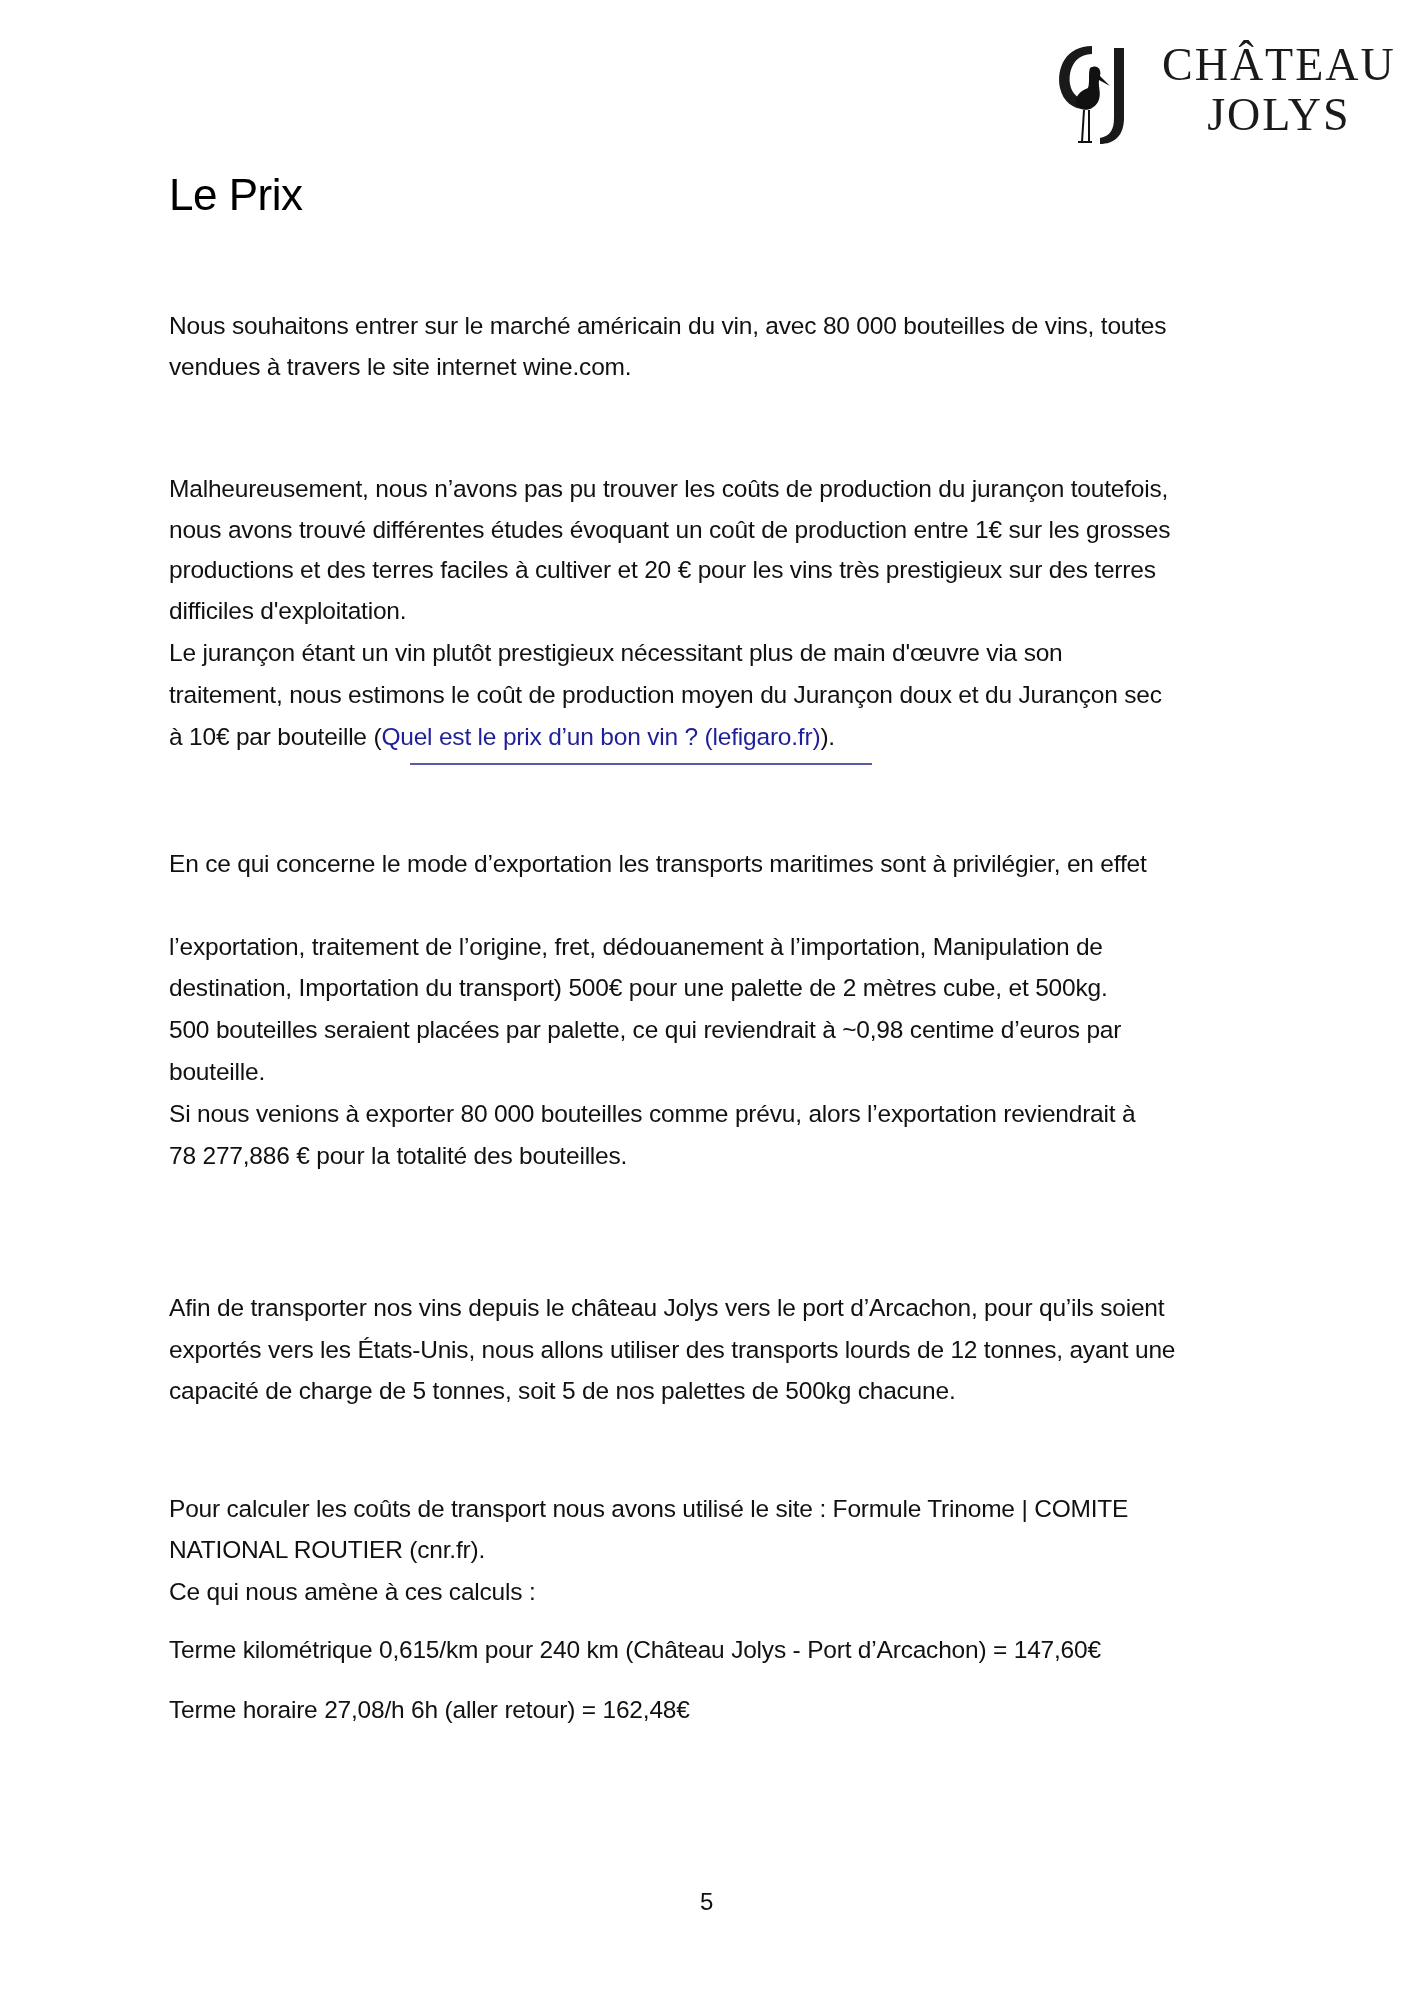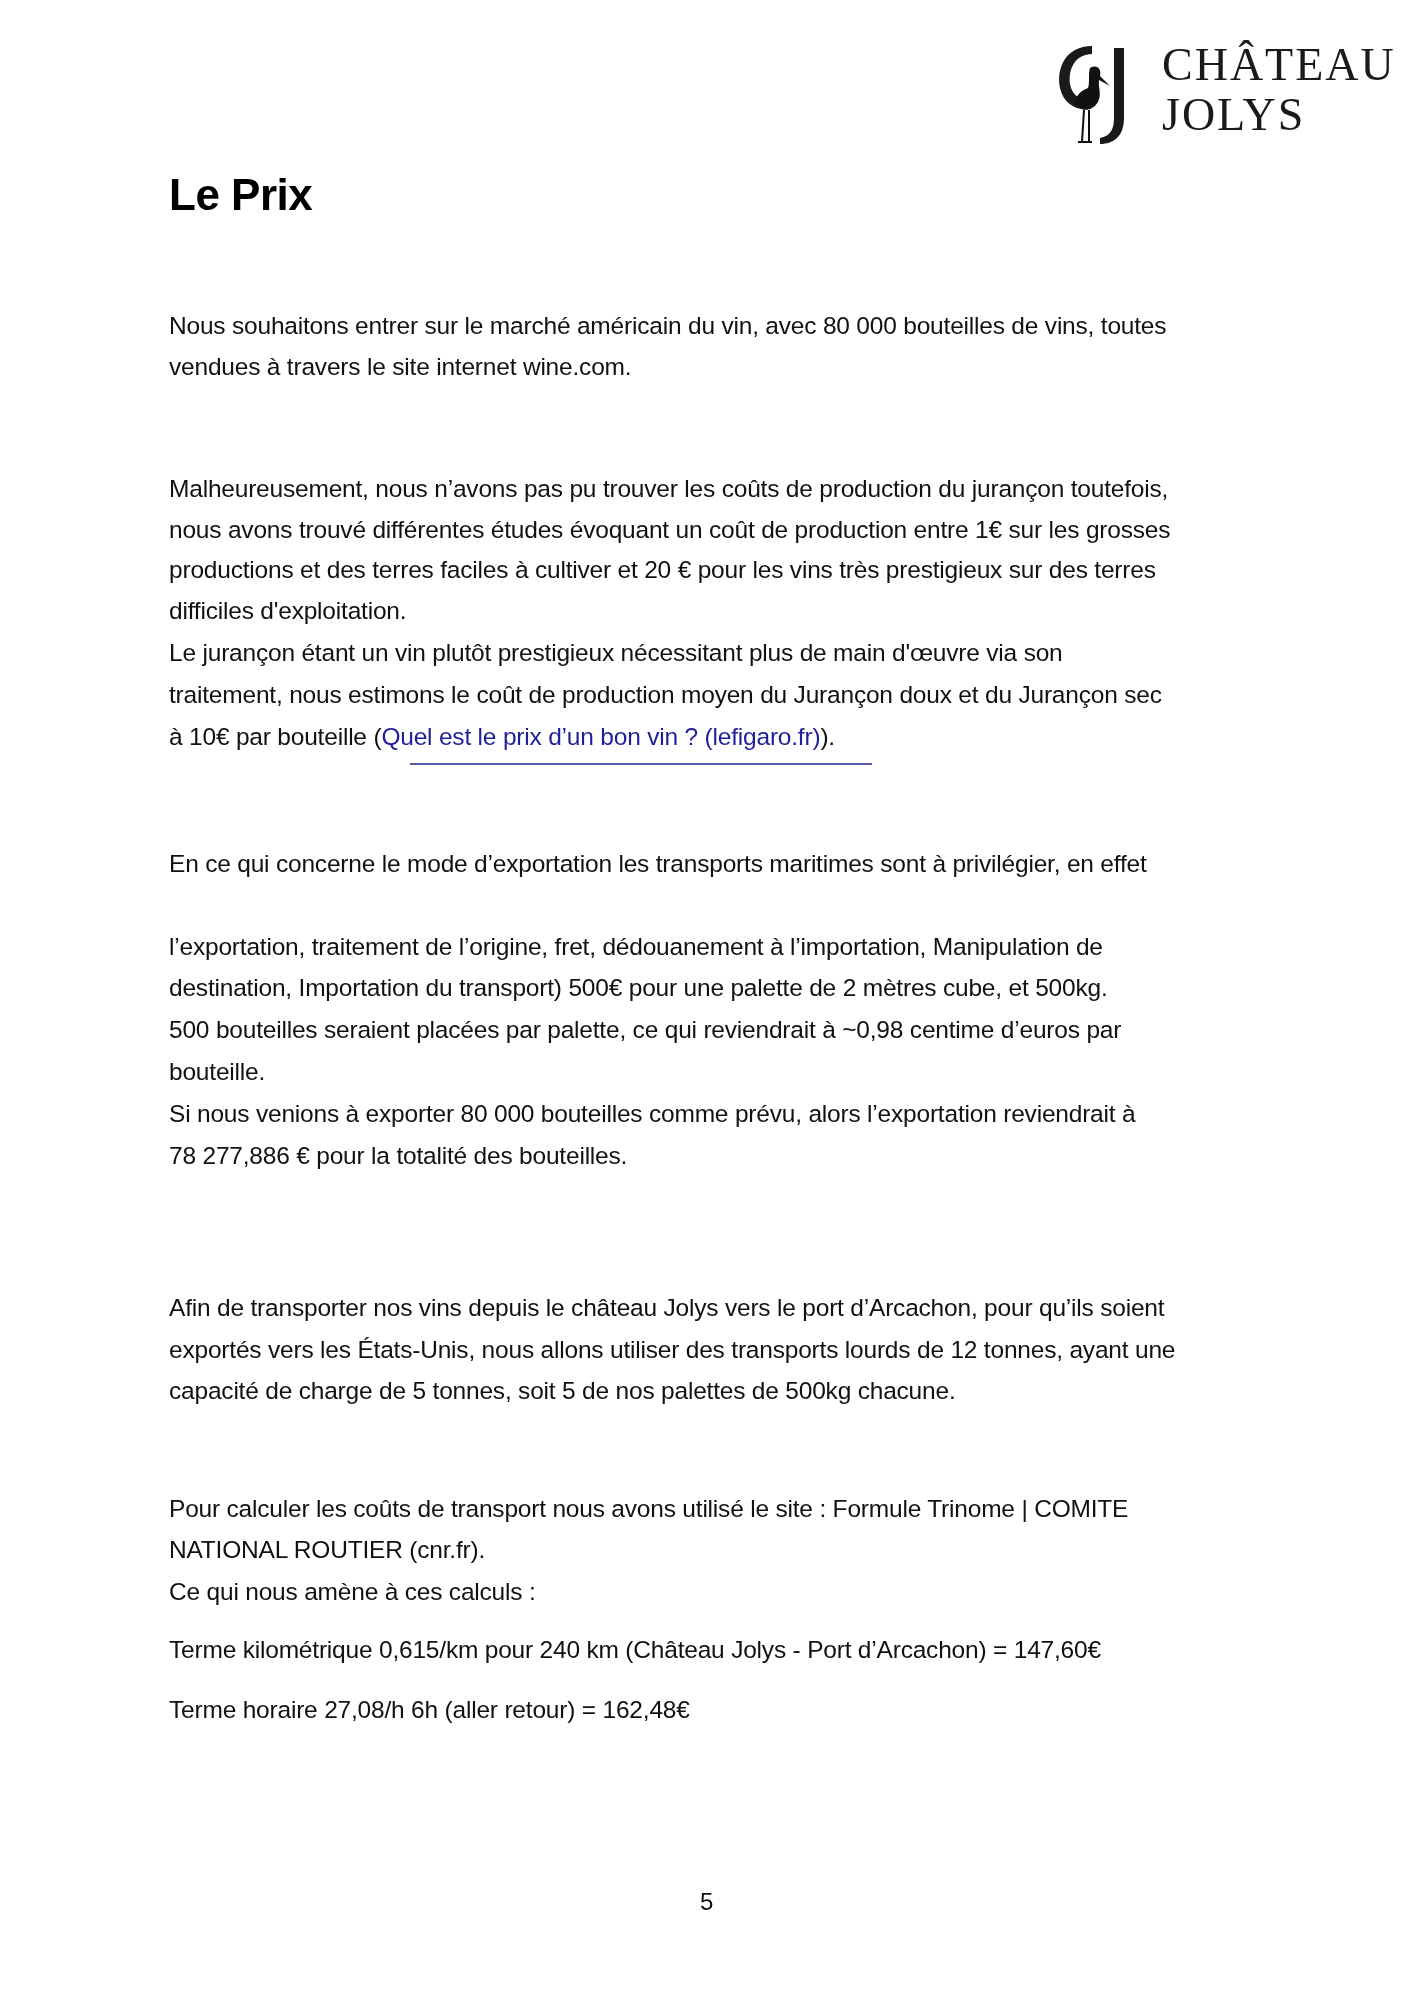--- a/index.html
+++ b/index.html
@@ -2,23 +2,23 @@
 <html><head>
   <meta charset="utf-8">
   <style>
     html, body { margin: 0; padding: 0; background: #ffffff; }
     body { width: 1414px; height: 2000px; position: relative; overflow: hidden;
            font-family: "Liberation Sans", sans-serif; color: #111; }
     .page { position: absolute; left: 0; top: 0; width: 1414px; height: 2000px; }
     .logo { position: absolute; left: 1052px; top: 38px; width: 350px; height: 110px; }
     .logo-mark { position: absolute; left: 0; top: 0; width: 100px; height: 110px; }
     .logo-text { position: absolute; left: 110px; top: 2px; font-family: "Liberation Serif", serif;
-                 font-size: 46px; line-height: 50px; letter-spacing: 2px; color: #1a1a1a; }
+                 font-size: 46px; line-height: 50px; letter-spacing: 2px; color: #1a1a1a; text-align: center; }
     .logo-text span { display: block; }
-    .title { position: absolute; left: 169px; top: 170px; font-size: 44px; font-weight: bold; margin: 0; color: #000; letter-spacing: -0.5px; }
+    .title { position: absolute; left: 169px; top: 170px; font-size: 44px; font-weight: normal; margin: 0; color: #000; letter-spacing: -0.5px; }
     .line { position: absolute; left: 169px; font-size: 24.5px; line-height: 30px; white-space: nowrap; color: #111; letter-spacing: -0.2px; }
     .link { color: #1f1f9a; margin-top: 44px; }
     .link-underline { position: absolute; left: 410px; top: 763px; width: 462px; height: 2px; background: #5a5aa8; }
     .page-num { position: absolute; left: 700px; top: 1888px; font-size: 24px; color: #111; }
   </style>
 </head>
 <body>
 
 <div class="page">
 

